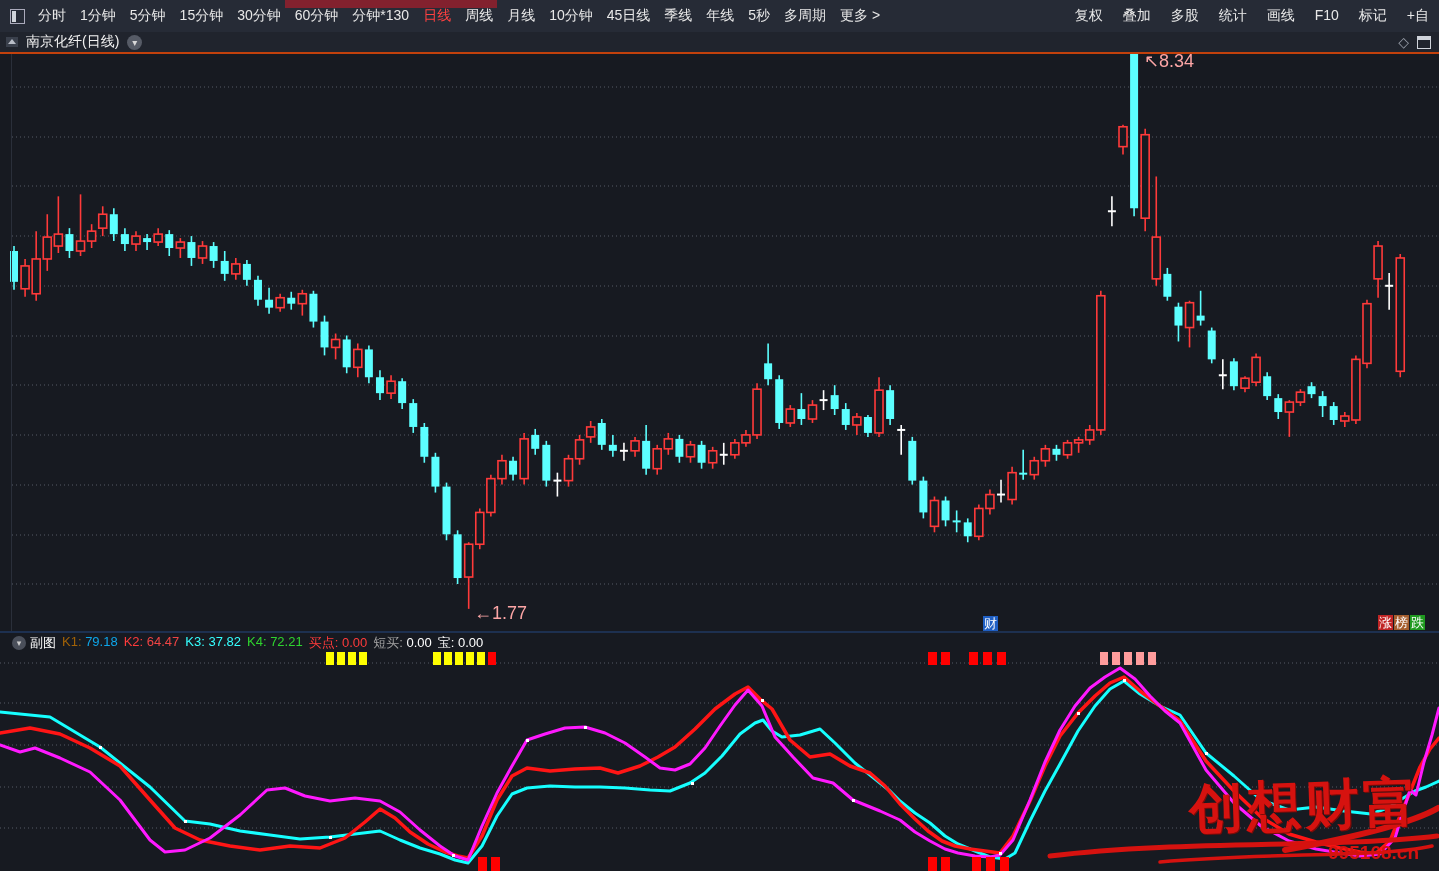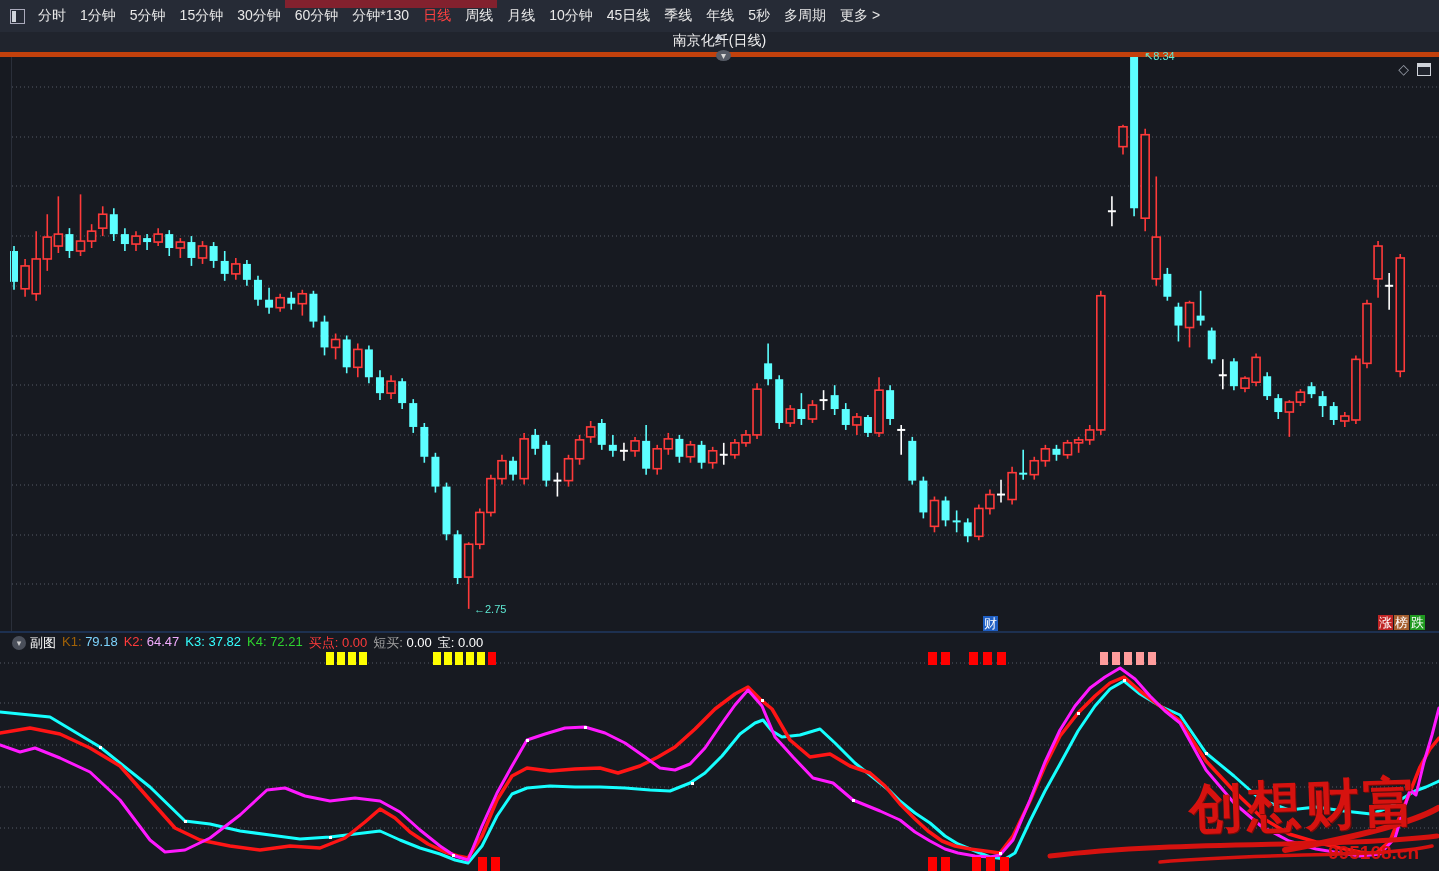--- a/index.html
+++ b/index.html
@@ -11,32 +11,32 @@
   #toolbar{left:0;top:0;width:1439px;height:32px;background:#262b36;border-bottom:1px solid #10131a;
     display:flex;align-items:center;color:#e8e8e8;font-size:14px;}
   #toolbar .titem{padding:0 7px;cursor:pointer;white-space:nowrap;}
   #toolbar .titem.active{color:#ff4040;}
   #toolbar .spacer{flex:1;}
   #toolbar .ritem{padding:0 10px;cursor:pointer;white-space:nowrap;}
   #topfrag{position:absolute;left:285px;top:0;width:212px;height:8px;background:#82212e;z-index:6;}
   #tb-left-icon{width:13px;height:13px;border:1px solid #aab;margin:0 6px 0 10px;position:relative;}
   #tb-left-icon::after{content:"";position:absolute;left:1px;top:1px;bottom:1px;width:4px;background:#cfd3da;}
   
-  #titlerow{left:0;top:32px;width:1439px;height:20px;background:#20242d;border-bottom:5px solid #c2410c;
-    display:flex;align-items:center;color:#f0f0f0;font-size:14px;flex-direction:column;}
+  #titlerow{left:0;top:32px;width:1439px;height:20px;background:#20242d;border-bottom:2px solid #c2410c;
+    display:flex;align-items:center;color:#f0f0f0;font-size:14px;}
   #collapse-icon{width:12px;height:10px;background:#3a404c;margin:0 8px 0 6px;position:relative;}
   #collapse-icon::after{content:"";position:absolute;left:2px;top:2px;border-left:4px solid transparent;
     border-right:4px solid transparent;border-bottom:5px solid #b9bec8;}
   #drop-badge{display:inline-flex;align-items:center;justify-content:center;width:15px;height:15px;
     border-radius:50%;background:#565b66;color:#d8d8d8;font-size:10px;margin-left:8px;}
   #tr-right{margin-left:auto;display:flex;align-items:center;gap:8px;padding-right:8px;color:#9aa0ab;}
   #win-icon{width:12px;height:11px;border:1px solid #cfd3da;background:#20242d;position:relative;}
   #win-icon::after{content:"";position:absolute;left:0;top:0;right:0;height:3px;background:#cfd3da;}
   
-  .price-label{position:absolute;z-index:6;color:#5eead4;font-size:11px;white-space:nowrap;}
+  .price-label{position:absolute;z-index:6;color:#fca5a5;font-size:18px;white-space:nowrap;}
   
   #cai-tag{position:absolute;z-index:6;background:#1f5fc4;color:#fff;font-size:13px;padding:0 1px;line-height:15px;}
   #corner-tags{position:absolute;z-index:6;right:14px;top:615px;display:flex;font-size:13px;line-height:15px;}
   #corner-tags span{color:#fff;padding:0 1px;margin-left:1px;cursor:pointer;}
   
   #subheader{left:0;top:633px;width:1439px;height:19px;display:flex;align-items:center;
     font-size:13px;color:#ddd;background:rgba(23,26,33,.0);}
   #sub-collapse{display:inline-flex;align-items:center;justify-content:center;width:14px;height:14px;
     border-radius:50%;background:#4a4f5a;color:#ccc;font-size:9px;margin:0 4px 0 12px;}
   #subheader .stat{margin-right:6px;white-space:nowrap;}
@@ -418,48 +418,58 @@
         <span class="titem">月线</span>
         <span class="titem">10分钟</span>
         <span class="titem">45日线</span>
         <span class="titem">季线</span>
         <span class="titem">年线</span>
         <span class="titem">5秒</span>
         <span class="titem">多周期</span>
         <span class="titem">更多 &gt;</span>
       </div>
     <div class="spacer"></div>
+    <div id="toolbar-right" style="display:flex;">
+        <span class="ritem">复权</span>
+        <span class="ritem">叠加</span>
+        <span class="ritem">多股</span>
+        <span class="ritem">统计</span>
+        <span class="ritem">画线</span>
+        <span class="ritem">F10</span>
+        <span class="ritem">标记</span>
+        <span class="ritem">+自</span>
+      </div>
   </div>
   <div id="topfrag"></div>
 
   <div id="titlerow" class="chrome">
     <div id="collapse-icon"></div>
     <span>南京化纤(日线)</span>
     <span id="drop-badge">▾</span>
     <div id="tr-right">
       <span>◇</span>
       <span id="win-icon"></span>
     </div>
   </div>
 
   <div class="price-label" style="left:1144px;top:50px;">↖8.34</div>
-  <div class="price-label" style="left:474px;top:603px;">←2.75</div>
+  <div class="price-label" style="left:474px;top:603px;">←1.77</div>
   <div id="cai-tag" style="left:983px;top:616px;">财</div>
   <div id="corner-tags">
       <span style="background: rgb(192, 37, 37);">涨</span>
       <span style="background: rgb(166, 94, 46);">榜</span>
       <span style="background: rgb(31, 154, 31);">跌</span>
     </div>
 
   <div id="subheader" class="chrome">
     <span id="sub-collapse">▾</span>
     <span class="stat" style="color:#fff;">副图</span>
     <span id="sub-stats" style="display:flex;">
-        <span class="stat"><span style="color: #a16207;">K1: </span><span style="color: #7dd3fc;">79.18</span></span>
-        <span class="stat"><span style="color: rgb(255, 59, 59);">K2: </span><span style="color: #f0abfc;">64.47</span></span>
+        <span class="stat"><span style="color: #a16207;">K1: </span><span style="color: #0ea5e9;">79.18</span></span>
+        <span class="stat"><span style="color: rgb(255, 59, 59);">K2: </span><span style="color: #ef4444;">64.47</span></span>
         <span class="stat"><span style="color: rgb(53, 255, 255);">K3: </span><span style="color: rgb(53, 255, 255);">37.82</span></span>
         <span class="stat"><span style="color: rgb(47, 211, 47);">K4: </span><span style="color: rgb(47, 211, 47);">72.21</span></span>
         <span class="stat"><span style="color: rgb(255, 59, 59);">买点: </span><span style="color: rgb(255, 59, 59);">0.00</span></span>
         <span class="stat"><span style="color: #a3a3a3;">短买: </span><span style="color: rgb(255, 255, 255);">0.00</span></span>
         <span class="stat"><span style="color: rgb(255, 255, 255);">宝: </span><span style="color: rgb(255, 255, 255);">0.00</span></span>
       </span>
   </div>
 
   <div id="watermark">创想财富</div>
   <div id="wm-url">995168.cn</div>

